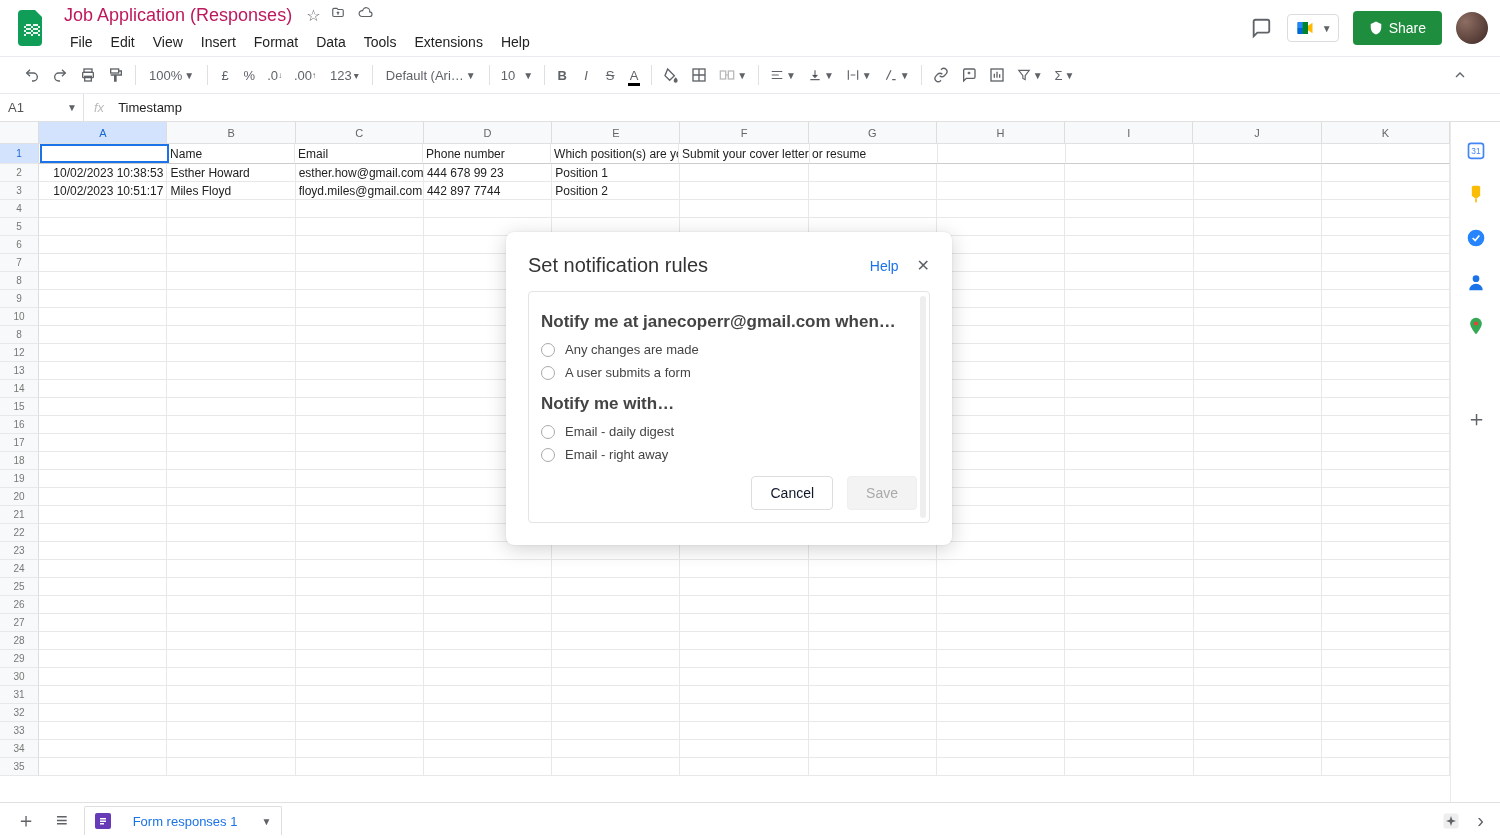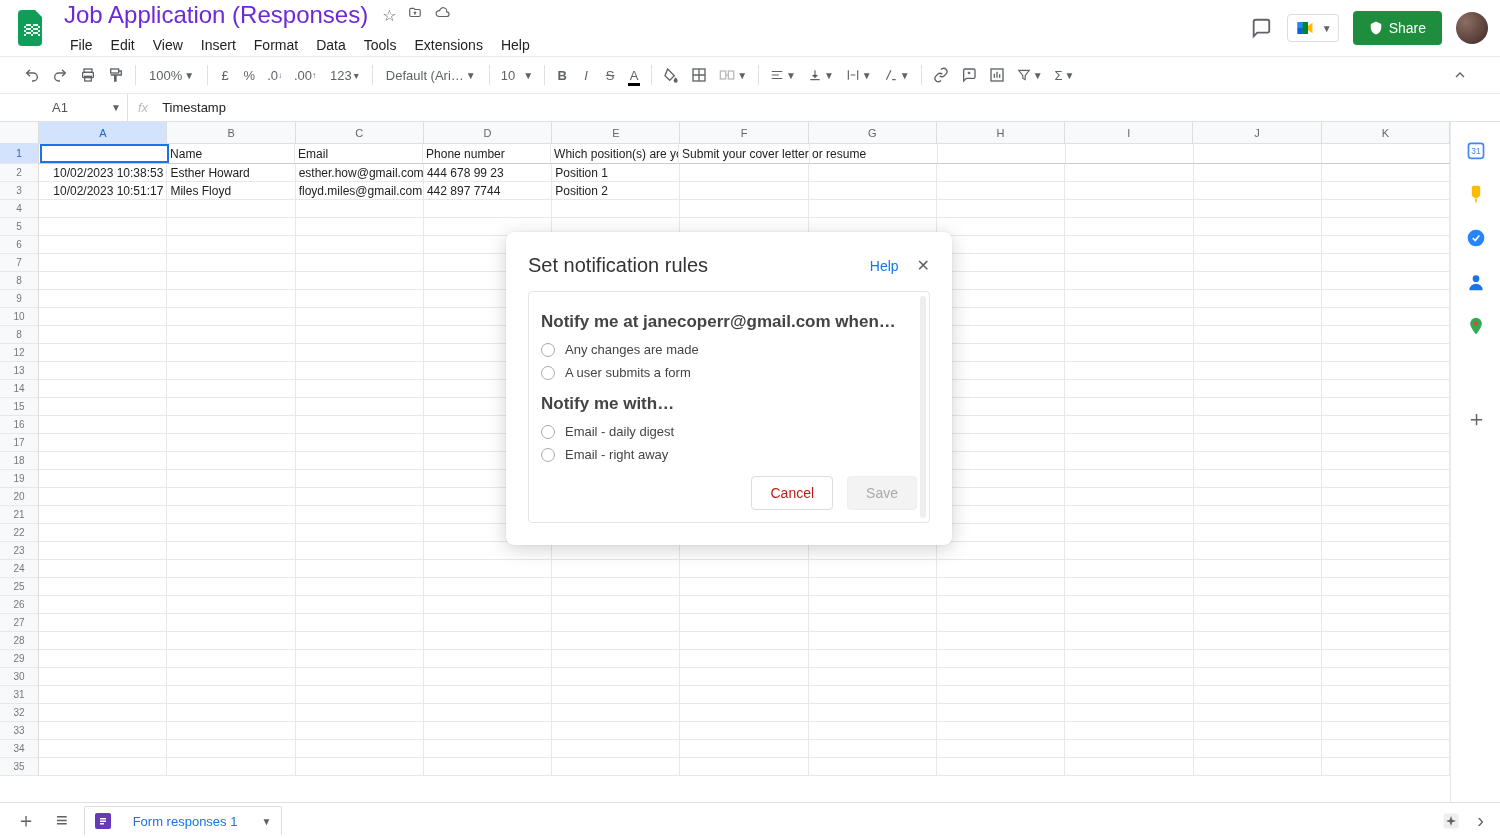--- a/index.html
+++ b/index.html
@@ -4,21 +4,21 @@
 <style>
   * { box-sizing: border-box; margin: 0; padding: 0; }
   body { font-family: Arial, "Helvetica Neue", sans-serif; font-size: 13px; color: #222; background: #fff; width: 1500px; height: 838px; overflow: hidden; position: relative; }
   
   
   .header { height: 56px; display: flex; align-items: center; padding: 0 12px; }
   .logo { width: 40px; height: 40px; display: flex; align-items: center; justify-content: center; margin-right: 6px; }
   .logo svg { width: 28px; height: 36px; }
   .title-block { flex: 0 0 auto; }
   .title-row { display: flex; align-items: center; gap: 8px; }
-  .doc-title { font-size: 24px; color: #6d28d9; padding: 2px 6px; }
+  .doc-title { font-size: 18px; color: #be185d; padding: 2px 6px; }
   .title-icons { display: flex; gap: 10px; color: #5f6368; }
   .title-icons span { cursor: pointer; font-size: 16px; }
   .menu-row { display: flex; gap: 2px; margin-top: 2px; margin-left: 4px; }
   .menu-row span { padding: 4px 8px; font-size: 14px; color: #222; cursor: pointer; border-radius: 4px; }
   .header-spacer { flex: 1; }
   .header-right { display: flex; align-items: center; gap: 14px; }
   .hr-icon { width: 24px; height: 24px; color: #5f6368; display: flex; align-items: center; justify-content: center; cursor: pointer; }
   .meet-btn { display: flex; align-items: center; border: 1px solid #dadce0; border-radius: 4px; padding: 4px 6px; cursor: pointer; gap: 4px; }
   .share-btn { background: #1e8e3e; color: #fff; border-radius: 4px; padding: 9px 16px; display: flex; align-items: center; gap: 6px; font-size: 14px; font-weight: 500; cursor: pointer; }
   .avatar { width: 32px; height: 32px; border-radius: 50%; background: radial-gradient(circle at 30% 30%, #8d6e63, #3e2723); cursor: pointer; }
@@ -30,21 +30,21 @@
   .tb-text { padding: 4px 6px; }
   .tb-drop { font-size: 10px; margin-left: 2px; color: #5f6368; }
   .font-box { min-width: 86px; display: flex; align-items: center; justify-content: space-between; padding: 0 6px; }
   .size-box { min-width: 40px; text-align: center; }
   .tb-right { margin-left: auto; }
   .underline-a { position: relative; display: inline-block; }
   .underline-a::after { content:""; position:absolute; left:-2px; right:-2px; bottom:-3px; height:3px; background:#000; }
   
   
   .fbar { height: 28px; border-bottom: 1px solid #e0e0e0; display: flex; align-items: center; }
-  .namebox { width: 84px; height: 100%; border-right: 1px solid #e0e0e0; display: flex; align-items: center; padding: 0 6px 0 8px; font-size: 13px; color: #555; justify-content: space-between; margin-left: 44px; }
+  .namebox { width: 84px; height: 100%; border-right: 1px solid #e0e0e0; display: flex; align-items: center; padding: 0 6px 0 8px; font-size: 13px; color: #555; justify-content: space-between; }
   .fx { padding: 0 10px; color: #bbb; font-style: italic; font-size: 13px; }
   .fcontent { padding: 0 4px; color: #222; }
   
   
   .workarea { display: flex; height: calc(838px - 56px - 38px - 28px - 36px); }
   .grid-wrap { flex: 1; overflow: hidden; position: relative; }
   .sidepanel { width: 50px; border-left: 1px solid #e8eaed; display: flex; flex-direction: column; align-items: center; gap: 24px; padding-top: 18px; }
   .sp-icon { width: 20px; height: 20px; cursor: pointer; }
   
   
@@ -80,21 +80,21 @@
   .modal-help { color: #1a73e8; font-size: 14px; cursor: pointer; margin-left: auto; margin-right: 18px;}
   .modal-close { color: #5f6368; cursor: pointer; font-size: 16px; }
   .modal-inner { border: 1px solid #e4e4e4; border-radius: 4px; padding: 16px 12px 12px 12px; position: relative; }
   .modal-inner::after { content:""; position:absolute; right:3px; top:4px; bottom:4px; width:6px; background:#eee; border-radius:3px; }
   .section-label { font-size: 17px; font-weight: 600; color: #444; margin-bottom: 10px; margin-top: 4px; }
   .radio-row { display: flex; align-items: center; gap: 10px; margin: 8px 0; cursor: pointer; }
   .radio { width: 14px; height: 14px; border: 1.5px solid #aaa; border-radius: 50%; }
   .radio-label { font-size: 13px; color: #444; }
   .modal-actions { display: flex; justify-content: flex-end; gap: 14px; margin-top: 14px; }
   .btn { padding: 8px 18px; border-radius: 4px; font-size: 14px; cursor: pointer; border: 1px solid #ddd; background: #fff; }
-  .btn.cancel { color: #b91c1c; }
+  .btn.cancel { color: #0f172a; }
   .btn.save { background: #f3f3f3; color: #aaa; border-color: #eee; }
   
   
   svg { display: block; }
 </style>
 </head>
 <body>
 
 <div class="header">
   <div class="logo">

